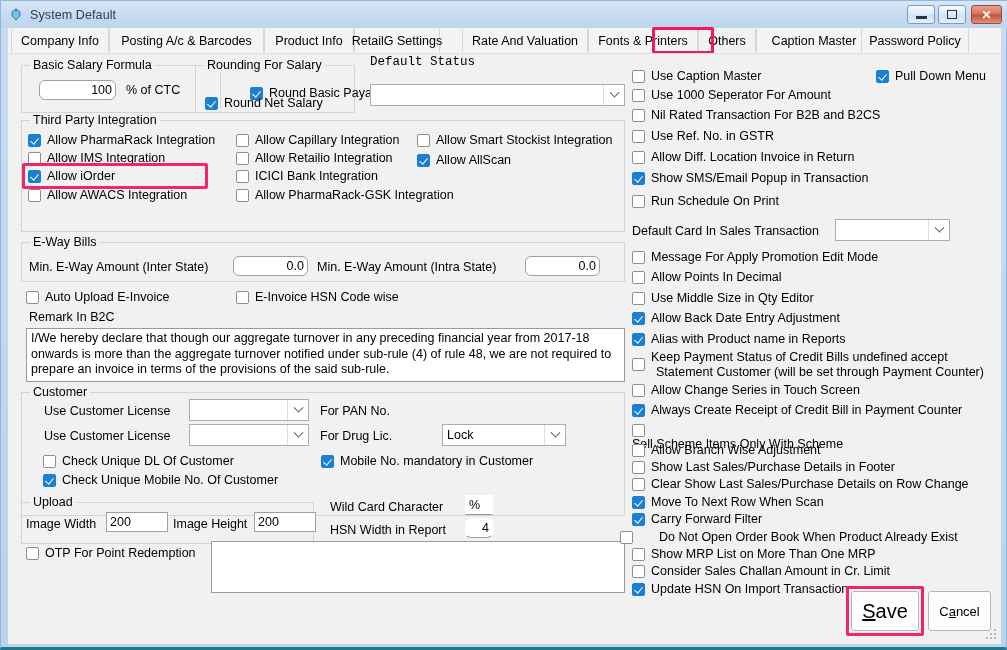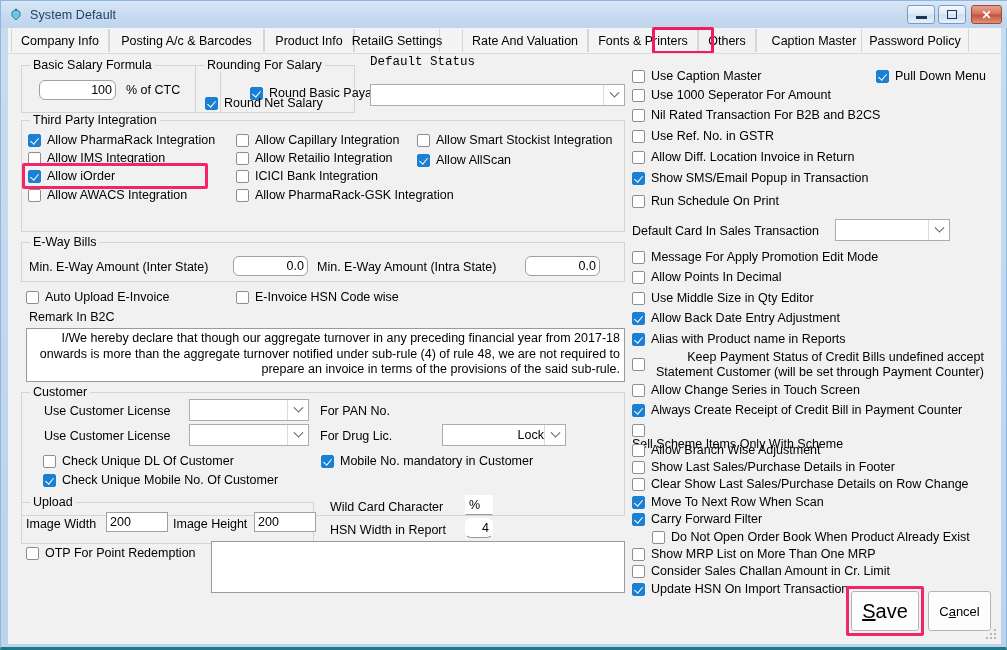--- a/index.html
+++ b/index.html
@@ -71,21 +71,21 @@
   }
   .tab.sel { background:#f1f1f1; }
   #tab-hl {
     position:absolute; border:3px solid #f01a5c; border-radius:2px;
     pointer-events:none;
   }
 
   
   #panel {
     position:absolute; left:0; top:25px; width:993px; height:562px;
-    background:#f1f1f1; border-top:1px solid #dcdcdc;text-align:right;
+    background:#f1f1f1; border-top:1px solid #dcdcdc;
   }
 
   
   .grp {
     position:absolute;
     border:1px solid #d4d4d4;
     background:transparent;
   }
   .grp > .leg {
     position:absolute; top:-8px; left:8px;
@@ -459,21 +459,21 @@
         <span class="cbl">Clear Show Last Sales/Purchase Details on Row Change</span>
       </div>
       <div class="cb on" style="left:624px; top:441px;">
         <span class="cbx"></span>
         <span class="cbl">Move To Next Row When Scan</span>
       </div>
       <div class="cb on" style="left:624px; top:458px;">
         <span class="cbx"></span>
         <span class="cbl">Carry Forward Filter</span>
       </div>
-      <div class="cb" style="left:644px; top:476px;">
+      <div class="cb" style="left:612px; top:476px;gap:20px;">
         <span class="cbx"></span>
         <span class="cbl">Do Not Open Order Book When Product Already Exist</span>
       </div>
       <div class="cb" style="left:624px; top:493px;">
         <span class="cbx"></span>
         <span class="cbl">Show MRP List on More Than One MRP</span>
       </div>
       <div class="cb" style="left:624px; top:510px;">
         <span class="cbx"></span>
         <span class="cbl">Consider Sales Challan Amount in Cr. Limit</span>

